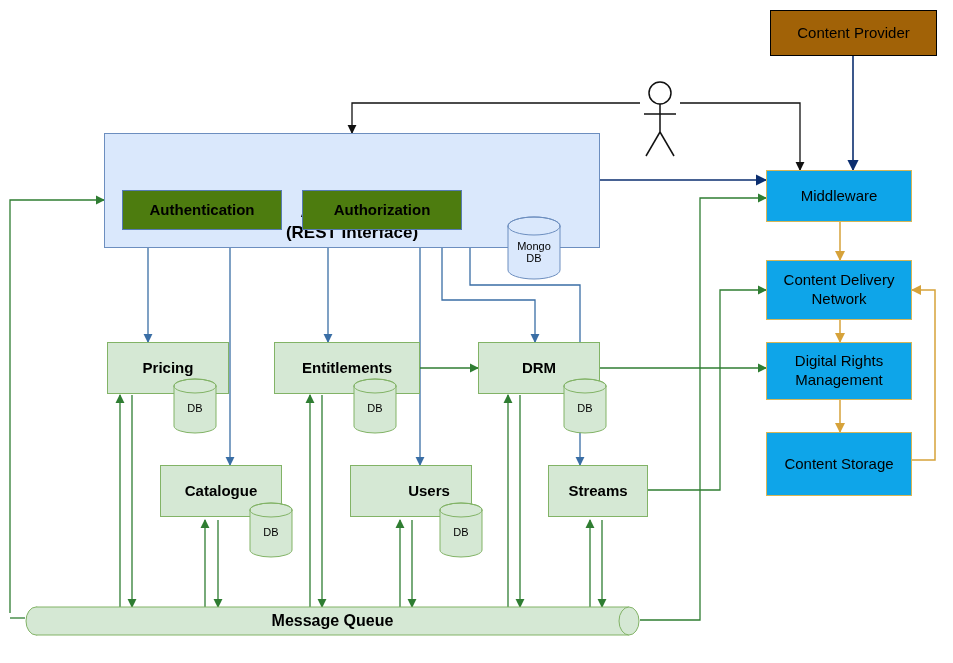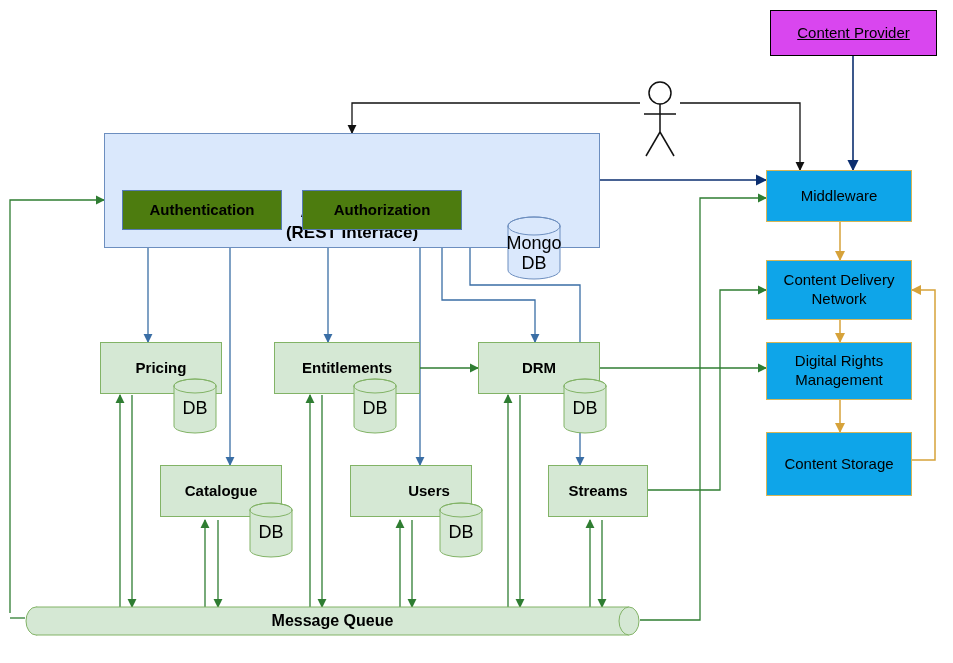--- a/index.html
+++ b/index.html
@@ -19,32 +19,32 @@
     text-align: center;
     font-size: 15px;
     line-height: 1.25;
     padding: 4px;
   }
   .bold { font-weight: 700; }
   .yellow { background: #0ea5e9; border-color: #d6b656; }
   .blue-lite { background: #dae8fc; border-color: #6c8ebf; }
   .blue-mid { background: #4d7c0f; border-color: #567bb3; }
   .green { background: #d5e8d4; border-color: #82b366; }
-  .white { background: #d946ef; border-color: #000; text-decoration: underline; }
+  .white { background: #a16207; border-color: #000; }
   .db {
     position: absolute;
     width: 46px;
     height: 56px;
     text-align: center;
     font-size: 13px;
   }
   .db svg { position: absolute; left: 0; top: 0; }
   .db .lbl {
     position: absolute; left: 0; right: 0; top: 50%; transform: translateY(-35%);
-    font-size: 18px; line-height: 1.1;
+    font-size: 11px; line-height: 1.1;
   }
   .mq {
     position: absolute;
     display: flex;
     align-items: center;
     justify-content: center;
     font-size: 16px;
   }
   .actor { position: absolute; }
   svg.conn { position: absolute; left: 0; top: 0; pointer-events: none; }
@@ -170,21 +170,21 @@
 Network</span>
   </div>
   <div class="box yellow" style="left:766px; top:342px; width:146px; height:58px; white-space:pre-line;">
     <span>Digital Rights
 Management</span>
   </div>
   <div class="box yellow" style="left:766px; top:432px; width:146px; height:64px;">
     <span>Content Storage</span>
   </div>
 
-  <div class="box green bold" style="left:100px; top:342px; width:122px; height:52px;">
+  <div class="box green bold" style="left:107px; top:342px; width:122px; height:52px;">
     <span>Pricing</span>
   </div>
   <div class="box green bold" style="left:274px; top:342px; width:146px; height:52px;">
     <span>Entitlements</span>
   </div>
   <div class="box green bold" style="left:478px; top:342px; width:122px; height:52px;">
     <span>DRM</span>
   </div>
 
   <div class="box green bold" style="left:160px; top:465px; width:122px; height:52px;">

